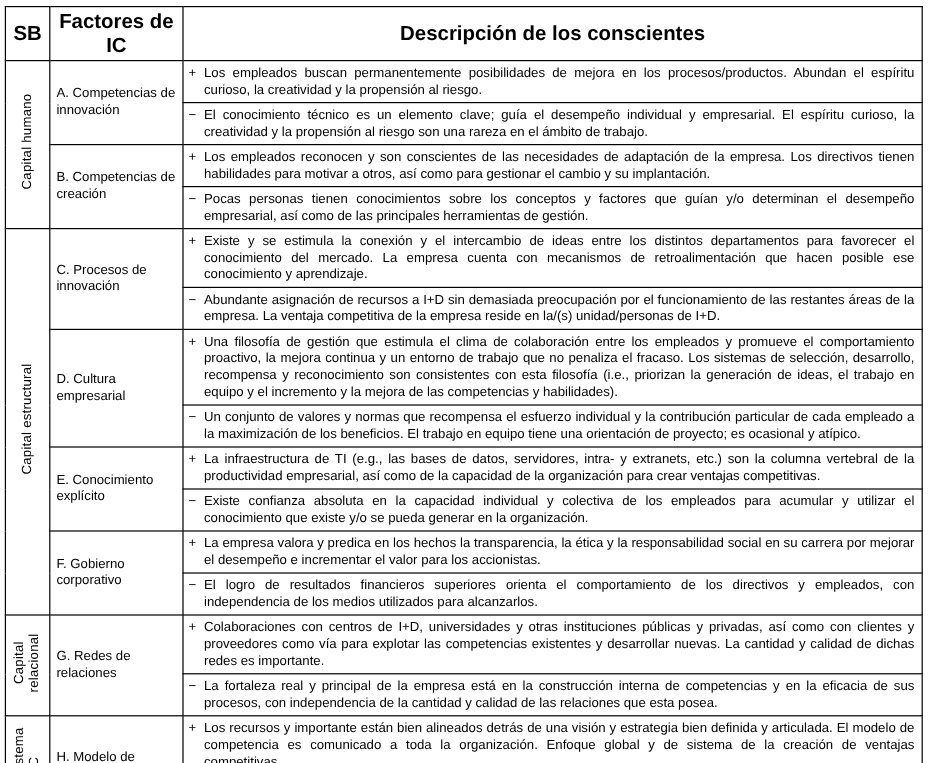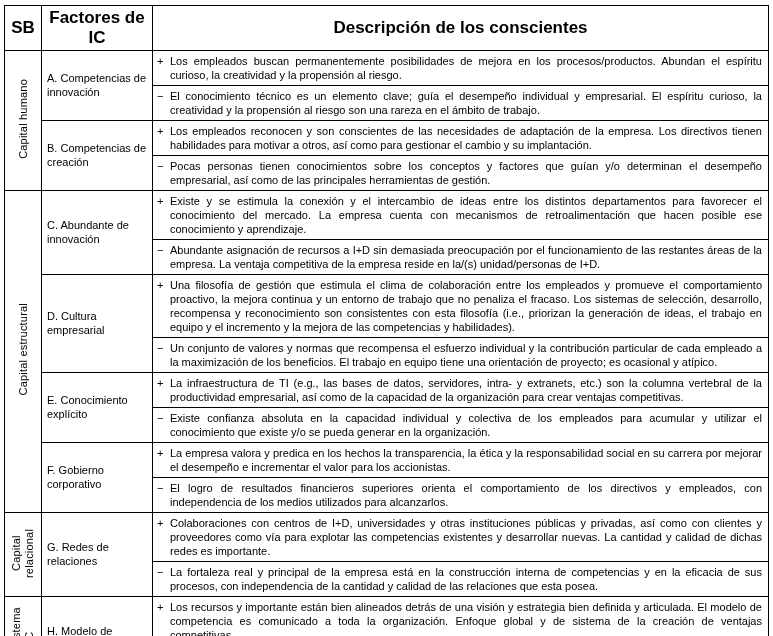--- a/index.html
+++ b/index.html
@@ -96,21 +96,21 @@
             <span class="desc-text">Pocas personas tienen conocimientos sobre los conceptos y factores que guían y/o determinan el desempeño empresarial, así como de las principales herramientas de gestión.</span>
           </div>
         </td>
       </tr>
 
       <tr>
         <td class="sb-cell" rowspan="8">
           <span class="sb-label">Capital estructural</span>
         </td>
         <td class="factor-cell" rowspan="2">
-          <span>C. Abundante de innovación</span>
+          <span>C. Procesos de innovación</span>
         </td>
         <td class="desc-cell">
           <div class="desc">
             <span class="sign">+</span>
             <span class="desc-text">Existe y se estimula la conexión y el intercambio de ideas entre los distintos departamentos para favorecer el conocimiento del mercado. La empresa cuenta con mecanismos de retroalimentación que hacen posible ese conocimiento y aprendizaje.</span>
           </div>
         </td>
       </tr>
       <tr>
         <td class="desc-cell">

